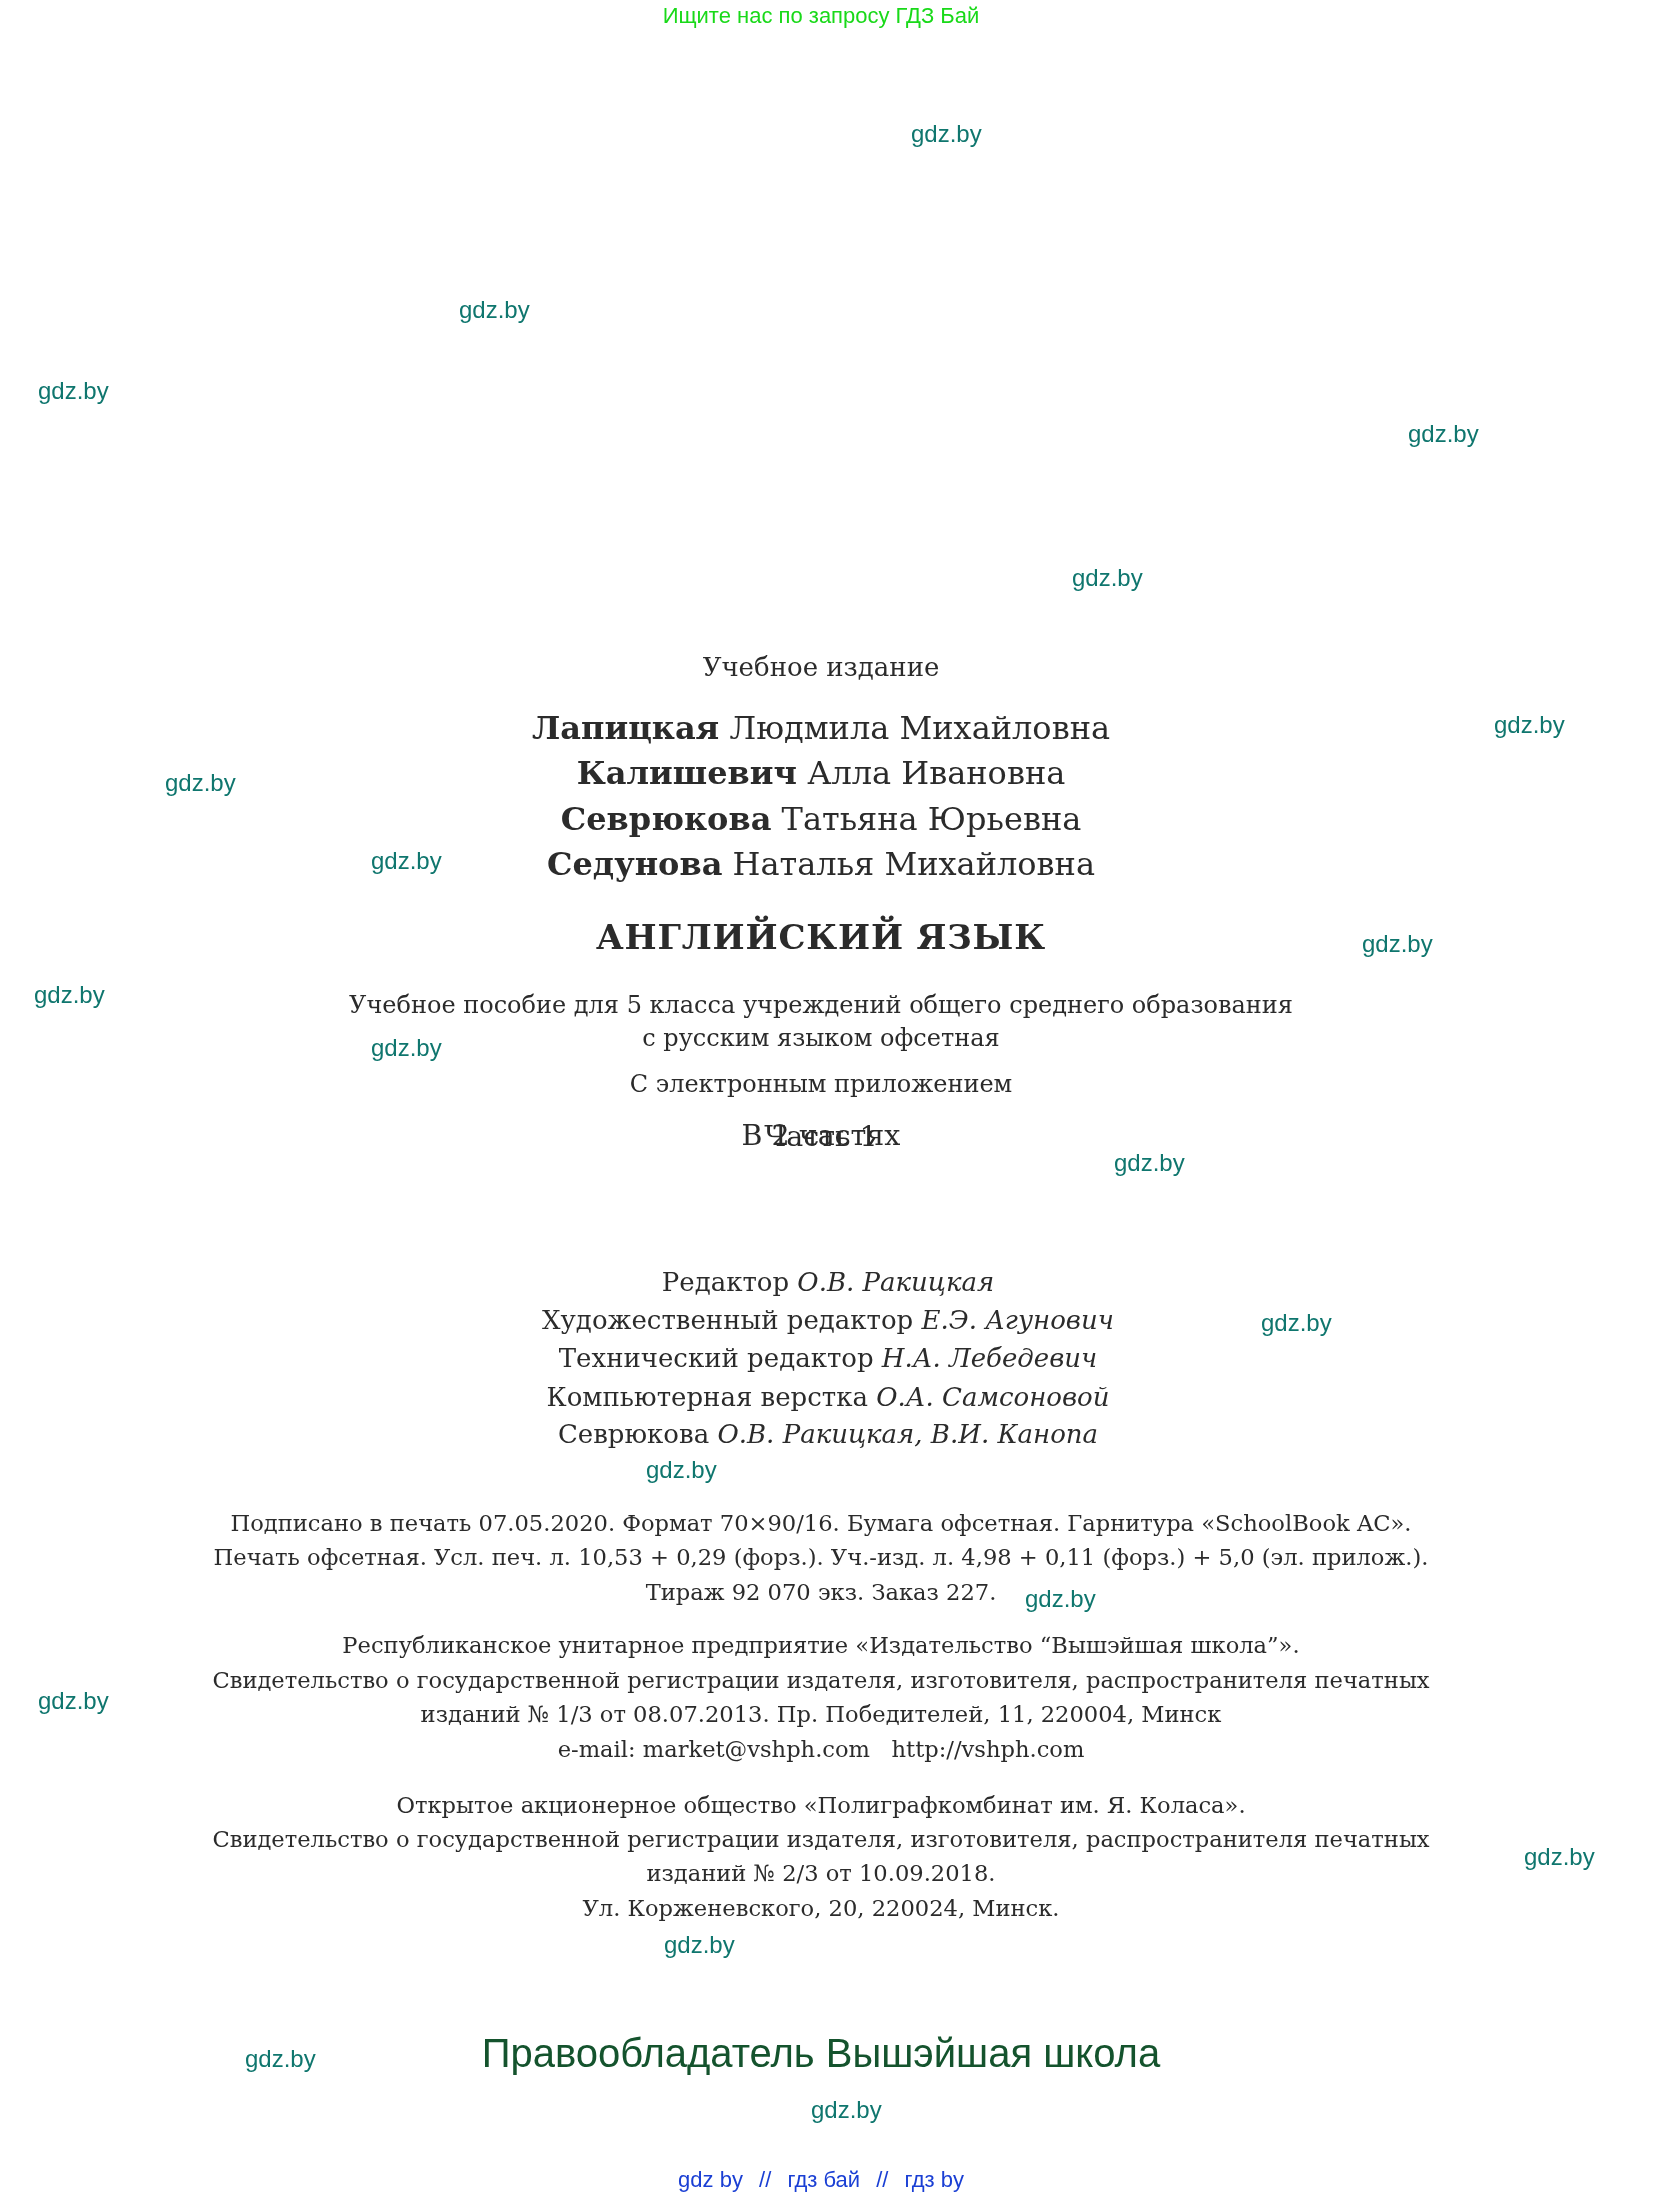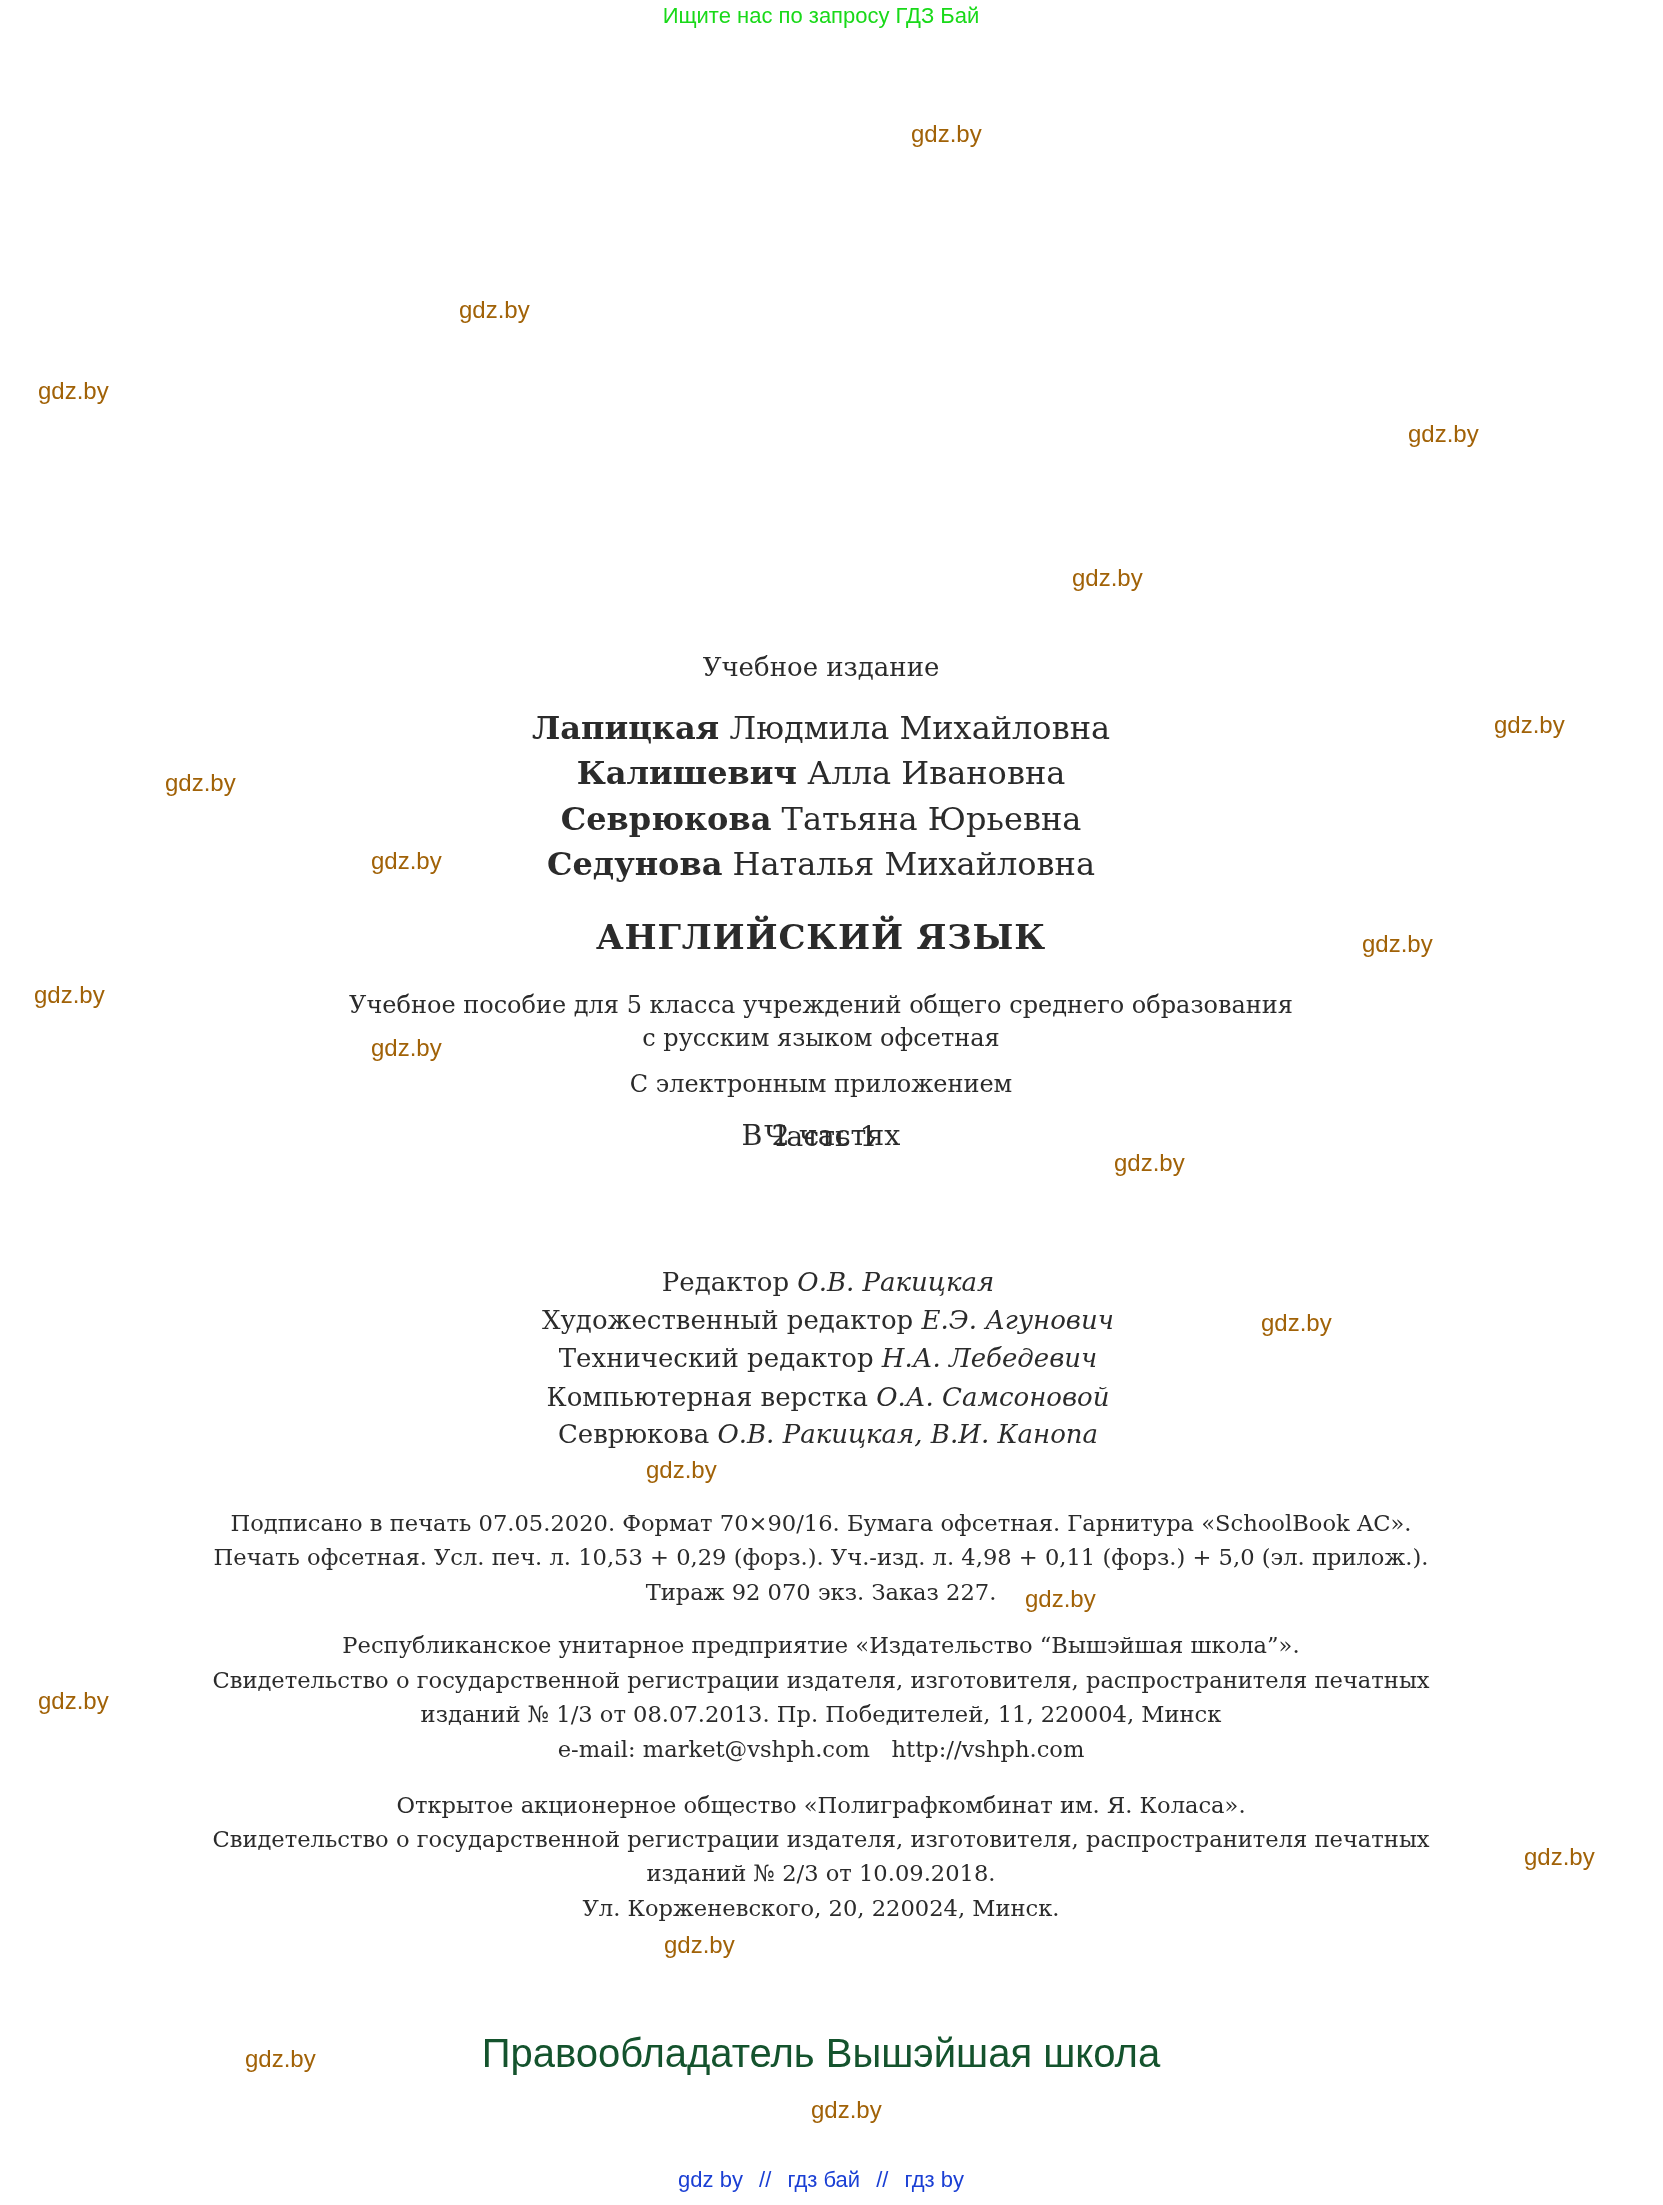--- a/index.html
+++ b/index.html
@@ -10,21 +10,21 @@
     }
     .center { position: absolute; left: 0; width: 1642px; text-align: center; white-space: nowrap; }
 
     .top-banner {
       font-family: "Liberation Sans", "DejaVu Sans", sans-serif;
       font-size: 22px; color: #19d919; top: 3.4px;
     }
     .wm {
       position: absolute; white-space: nowrap;
       font-family: "Liberation Sans", "DejaVu Sans", sans-serif;
-      font-size: 24px; color: #a16207; line-height: 1;
+      font-size: 24px; color: #0f766e; line-height: 1;
     }
     .edition-type { font-size: 26px; top: 652px; }
     .author { font-size: 32px; line-height: 45px; }
     .author b { font-weight: bold; }
     .book-title { font-size: 34px; font-weight: bold; top: 917px; letter-spacing: 0.8px; }
     .subtitle { font-size: 24px; line-height: 34px; }
     .parts { font-size: 28.5px; }
     .credits { font-size: 26px; line-height: 38px; margin-left: 7px; }
     .credits i { font-style: italic; }
     .imprint { font-size: 22.6px; line-height: 34px; }

